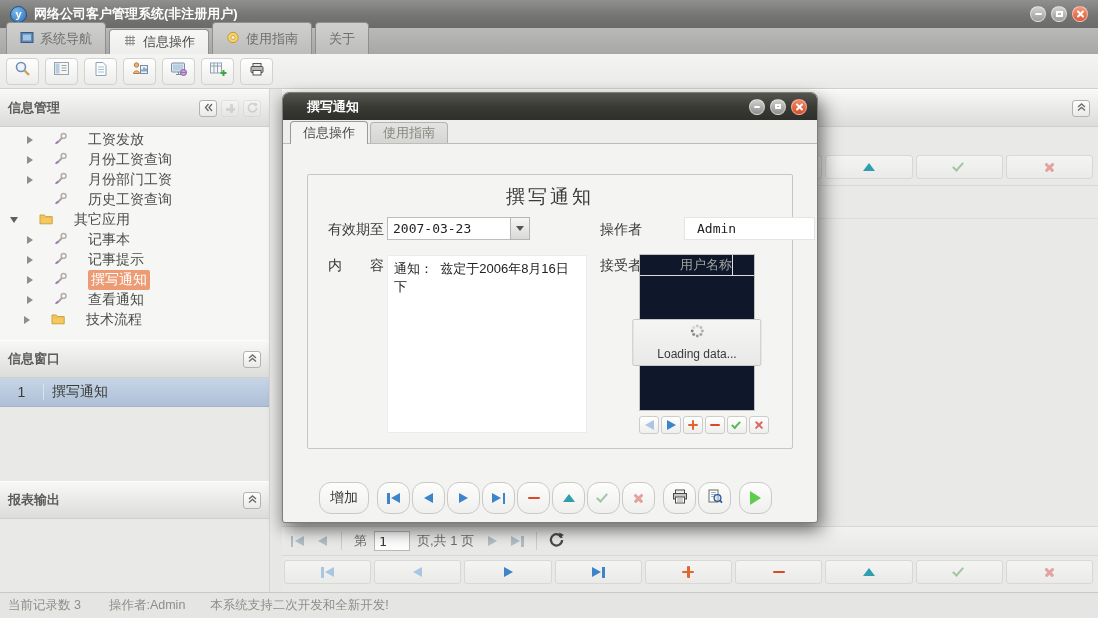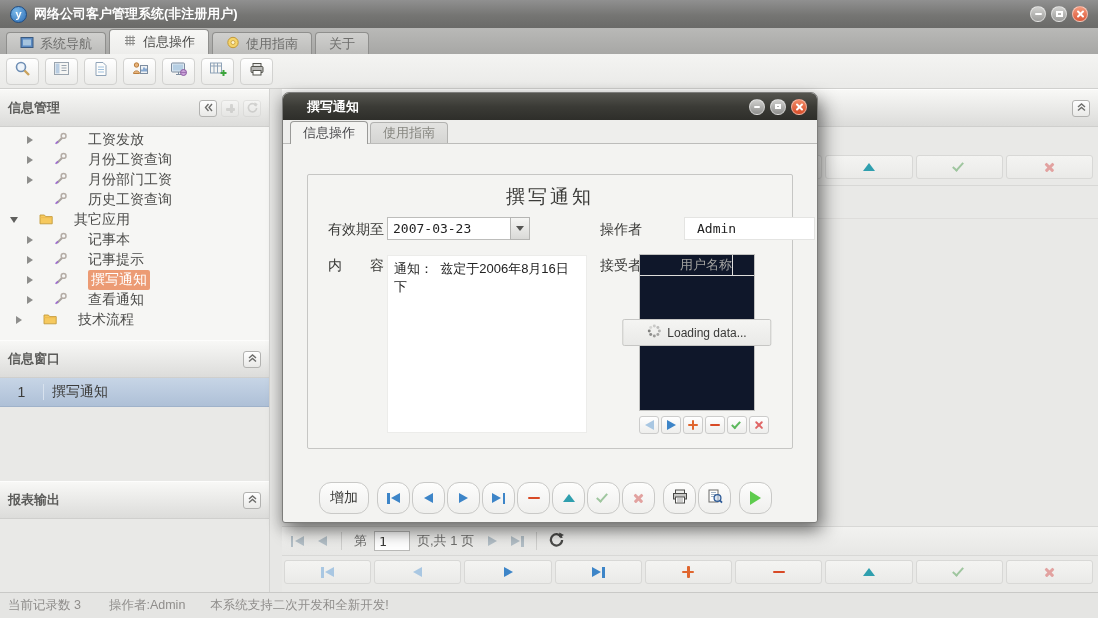--- a/index.html
+++ b/index.html
@@ -20,21 +20,21 @@
   .cbtn.close{background:linear-gradient(#f59a7d,#db5838);}
   .g-bar{width:7px;height:2px;background:#fff;border-radius:1px;}
   .g-box{width:7px;height:6px;border:2px solid #fff;}
   .g-x{position:relative;width:9px;height:9px;}
   .g-x::before,.g-x::after{content:"";position:absolute;left:0;top:3.5px;width:9px;height:2px;background:#fff;border-radius:1px;}
   .g-x::before{transform:rotate(45deg);} .g-x::after{transform:rotate(-45deg);}
 
   
   .tabbar{position:absolute;top:28px;left:0;right:0;height:26px;
     background:linear-gradient(#b9b9b7,#a7a7a5);display:flex;align-items:flex-end;padding-left:6px;gap:3px;}
-  .mtab{height:22px;display:flex;align-items:center;gap:6px;padding:0 13px;
+  .mtab{height:32px;display:flex;align-items:center;gap:6px;padding:0 13px;
     background:linear-gradient(#d0d0ce,#bcbcba);border:1px solid #8f8f8d;border-bottom:none;
     border-radius:4px 4px 0 0;font-size:13px;color:#6e6e6c;cursor:default;}
   .mtab.active{background:linear-gradient(#f7f7f5,#ededeb);color:#474745;height:25px;}
 
   
   .toolbar{position:absolute;top:54px;left:0;right:0;height:35px;
     background:linear-gradient(#f4f4f2,#eaeae8);border-bottom:1px solid #d0d0ce;
     display:flex;align-items:center;padding-left:6px;gap:6px;}
   .tbtn{width:33px;height:27px;border:1px solid #d2d2d0;border-radius:4px;
     background:linear-gradient(#ffffff,#ececea);display:flex;align-items:center;justify-content:center;cursor:default;}
@@ -117,21 +117,21 @@
     border:1px solid #e4e4e2;font-family:"DejaVu Sans Mono",monospace;font-size:13px;padding:3px 12px;color:#222;margin-left:45px;}
   .content-ta{position:absolute;left:79px;top:80px;width:200px;height:178px;background:#fff;
     border:1px solid #ececea;resize:none;font-family:"Liberation Sans",sans-serif;font-size:13px;
     padding:4px 6px;color:#222;outline:none;}
   .rlist{position:absolute;left:331px;top:79px;width:116px;height:157px;background:#0f172a;border:1px solid #c2c2c0;text-align:right;}
   .rhead{height:21px;border-bottom:1px solid #dedddb;display:flex;align-items:center;font-size:13px;color:#a3a3a1;}
   .rh-main{flex:1;padding-left:6px;}
   .rh-2{width:22px;height:100%;border-left:1px solid #e2e2e0;}
   .loadbox{position:absolute;left:50%;top:64px;transform:translateX(-50%);
     display:flex;align-items:center;gap:6px;background:linear-gradient(#f5f5f3,#e9e9e7);
-    border:1px solid #c6c6c4;border-radius:2px;padding:4px 24px;font-size:12px;color:#3a3a38;white-space:nowrap;}
+    border:1px solid #c6c6c4;border-radius:2px;padding:4px 24px;font-size:12px;color:#3a3a38;white-space:nowrap;flex-direction:column;}
   .mini-nav{position:absolute;left:331px;top:241px;display:flex;gap:2px;}
   .mbtn{width:20px;height:18px;border:1px solid #cccccb;border-radius:3px;
     background:linear-gradient(#fff,#eeeeec);display:flex;align-items:center;justify-content:center;cursor:default;}
   .dlg-toolbar{position:absolute;left:36px;top:389px;display:flex;gap:2px;align-items:center;}
   .dbtn2{min-width:33px;height:32px;border:1px solid #c9c9c7;border-radius:12px;
     background:linear-gradient(#fdfdfc,#efefed);display:flex;align-items:center;justify-content:center;
     font-size:14px;color:#3a3a38;cursor:default;}
   .gapL{margin-left:6px;}
 
   
@@ -350,21 +350,21 @@
         </div>
       <div class="trow" style="padding-left:27px">
           <span class="arr"></span>
           <span><svg width="13" height="13" viewBox="0 0 13 13">
               <path d="M3 11 8 6" stroke="#a8a29c" stroke-width="2"></path>
               <circle cx="9.6" cy="3.9" r="2.4" fill="none" stroke="#b5ada6" stroke-width="1.5"></circle>
               <path d="M1.6 11.8 4 9.4" stroke="#9d6ad0" stroke-width="1.6"></path>
             </svg></span>
           <span>查看通知</span>
         </div>
-      <div class="trow" style="padding-left:16px">
+      <div class="trow" style="padding-left:24px">
           <span class="arr"></span>
           <span><svg width="14" height="12" viewBox="0 0 14 12">
               <path d="M1 2h4.4l1.3 1.6H13.2V10.8H1Z" fill="#f6c95e" stroke="#c49c3c" stroke-width="0.9"></path>
               <path d="M1 4.6H13.2" stroke="#eeb94e" stroke-width="0.9"></path>
             </svg></span>
           <span>技术流程</span>
         </div>
     </div>
     <div class="phead">
       <span>信息窗口</span>

